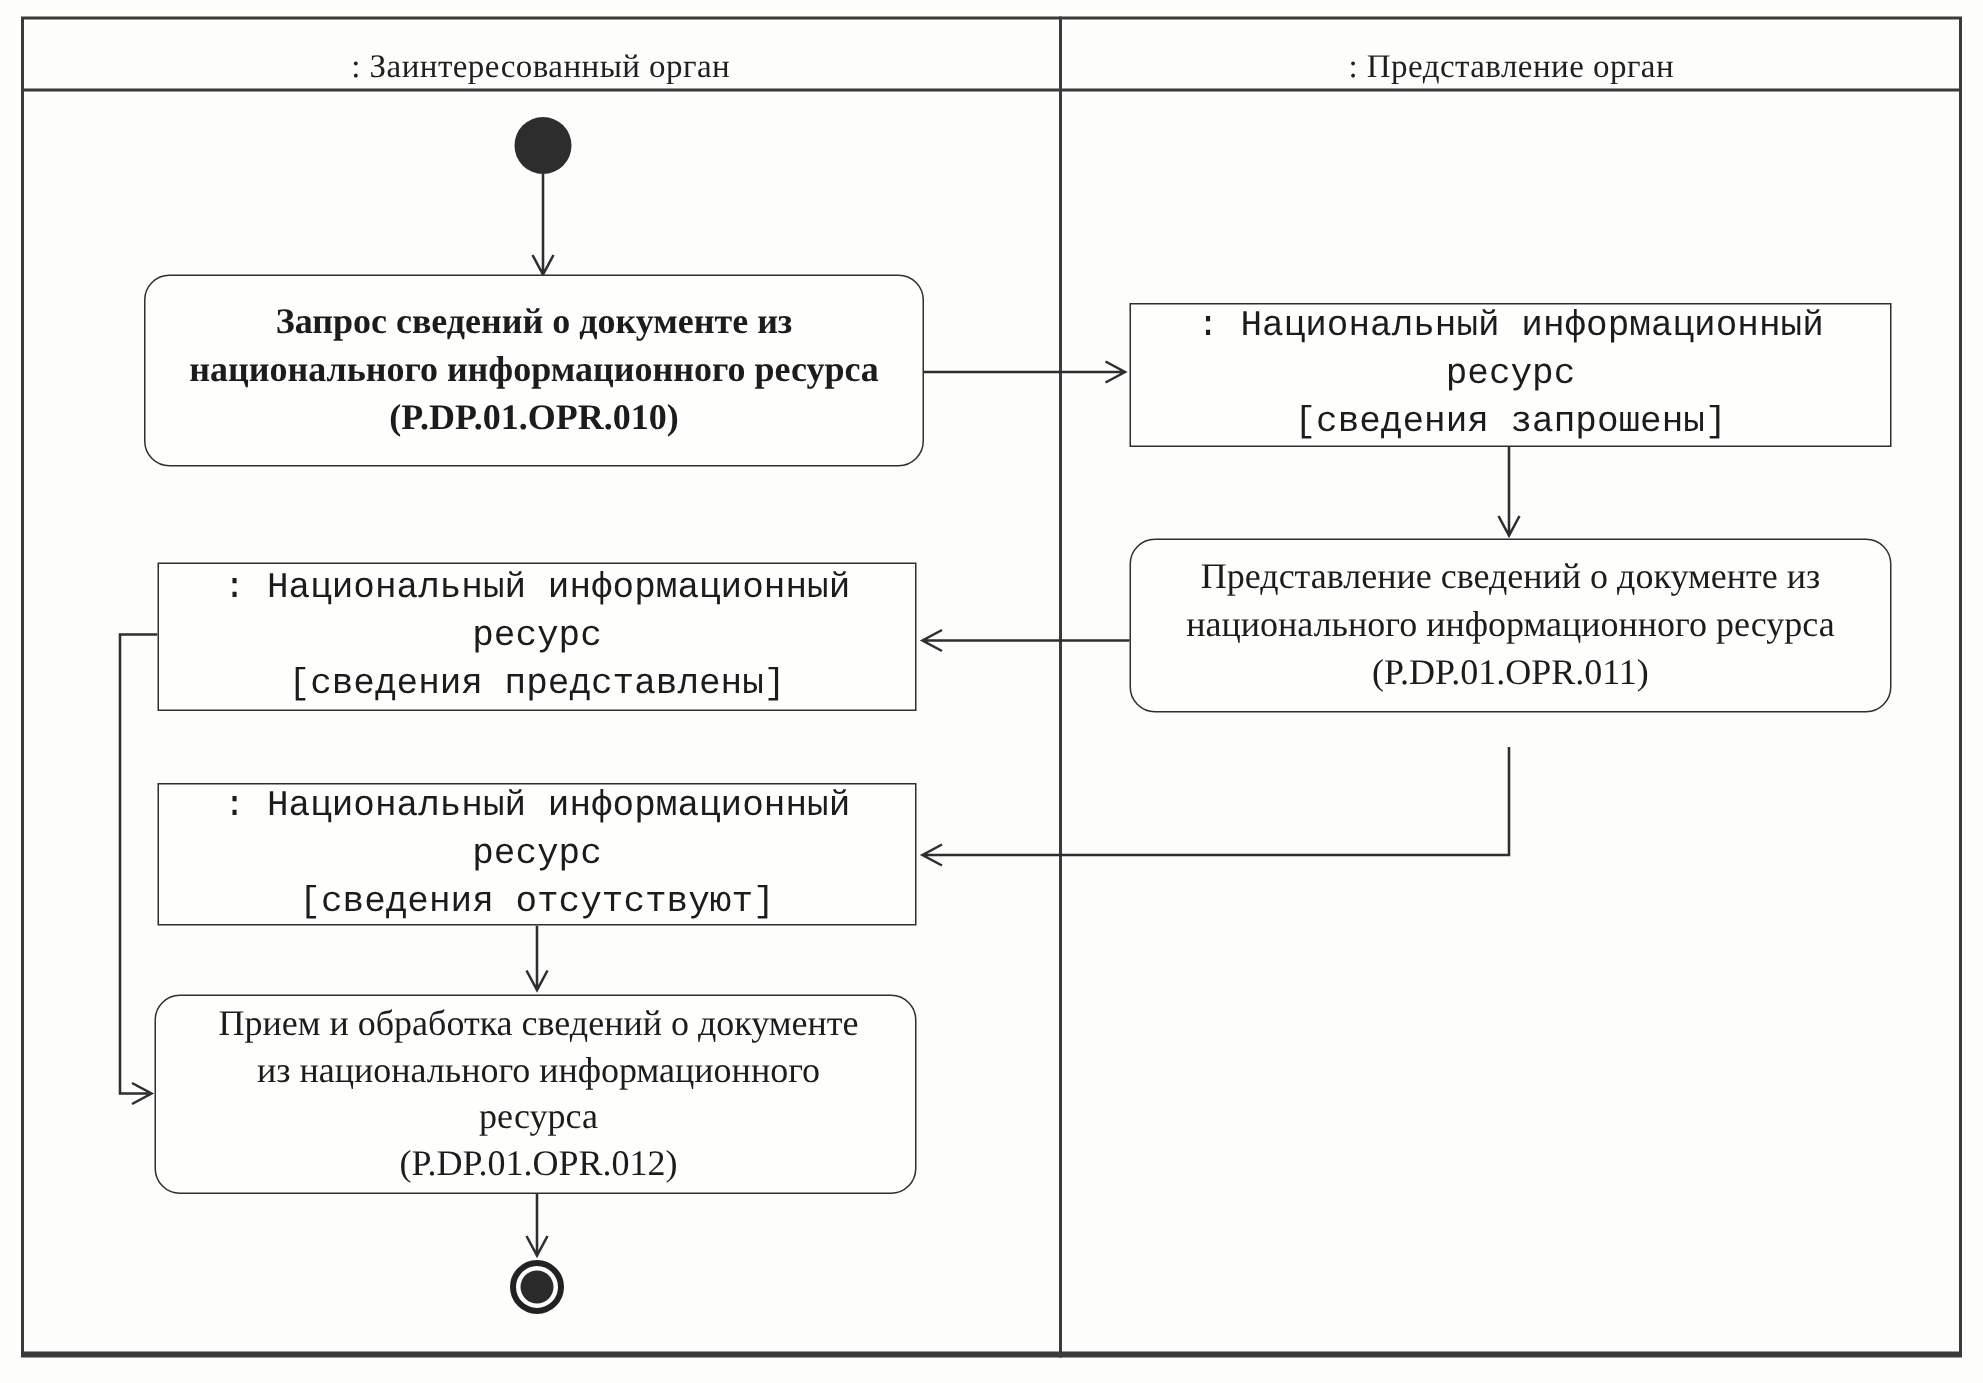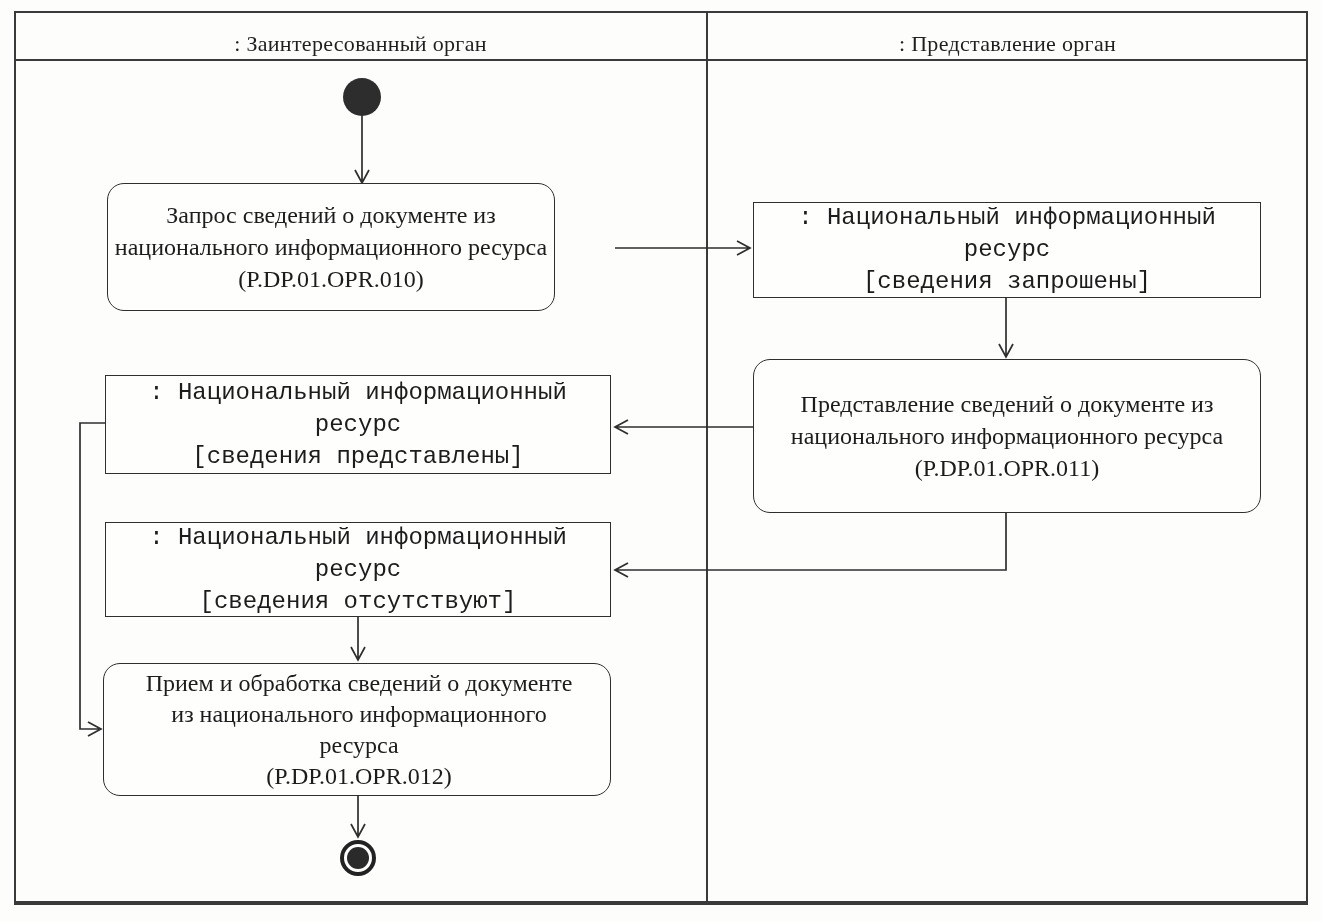--- a/index.html
+++ b/index.html
@@ -77,23 +77,23 @@
     white-space: pre-line;
     font-size: 24px;
     line-height: 32px;
     color: #1c1c1c;
     z-index: 3;
     padding: 2px 6px;
   }
   .node.action { border-radius: 17px; }
   .node.object { border-radius: 0; font-family: Liberation Mono, monospace; }
 
-  #node-opr010       { left: 107px; top: 183px; width: 448px; height: 128px; }
+  #node-opr010       { left: 96px; top: 183px; width: 520px; height: 128px; font-weight: bold; }
   #node-nir-requested{ left: 753px; top: 202px; width: 508px; height:  96px; }
-  #node-opr011       { left: 753px; top: 359px; width: 508px; height: 154px; }
+  #node-opr011       { left: 753px; top: 359px; width: 508px; height: 116px; }
   #node-nir-provided { left: 105px; top: 375px; width: 506px; height:  99px; }
   #node-nir-absent   { left: 105px; top: 522px; width: 506px; height:  95px; }
   #node-opr012       { left: 103px; top: 663px; width: 508px; height: 133px; line-height: 31px; padding-left: 10px; }
 
   .initial-node {
     position: absolute;
     left: 343px; top: 78px;
     width: 38px; height: 38px;
     border-radius: 50%;
     background: #2d2d2d;

